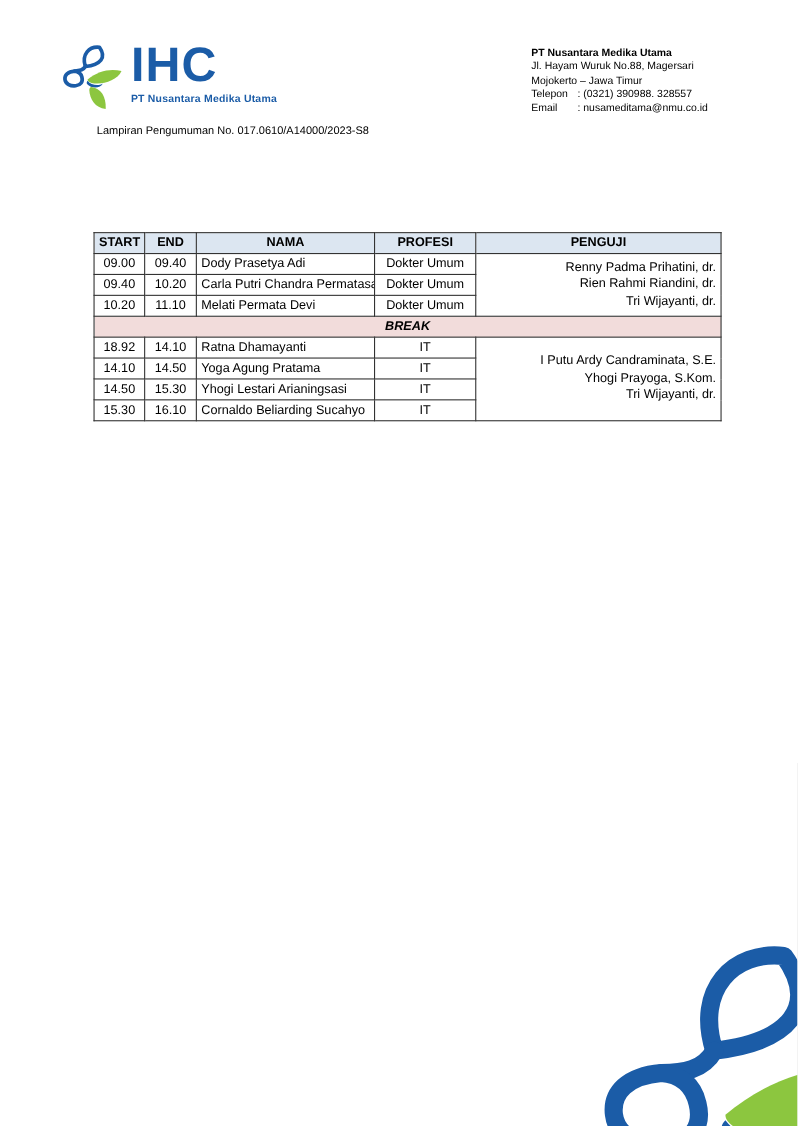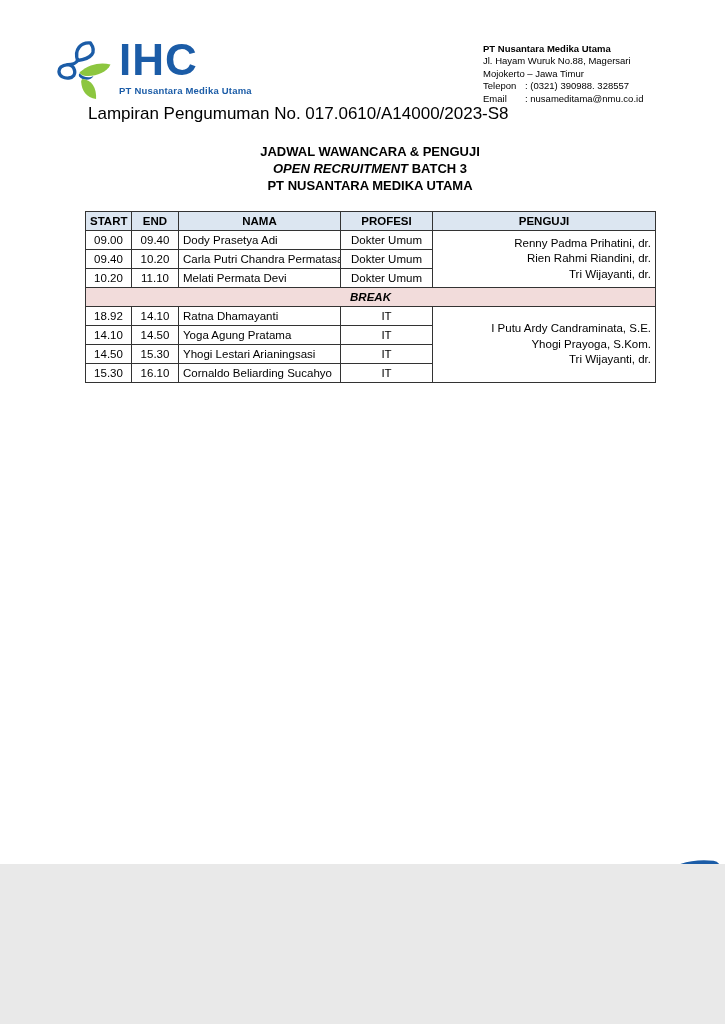--- a/index.html
+++ b/index.html
@@ -1,35 +1,35 @@
 <!DOCTYPE html>
 <html><head>
 <meta charset="utf-8">
 <style>
   * { margin:0; padding:0; box-sizing:border-box; }
   html,body { background:#e9e9e9; }
   body { font-family:"Liberation Sans","DejaVu Sans",sans-serif; color:#000; }
   .page {
-    position:relative; width:725px; height:864px; margin:0 auto;
+    position:relative; width:725px; height:1024px; margin:0 auto;
     background:#ffffff; overflow:hidden;
   }
 
   
   .logo { position:absolute; left:57px; top:36px; display:flex; }
   .logo-mark { width:54px; height:68px; flex:0 0 auto; }
   .logo-text { margin-left:8px; padding-top:2px; }
   .brand-word { font-size:44px; line-height:44px; font-weight:bold; color:#1B5CA7; letter-spacing:1px; }
   .brand-sub { font-size:9.5px; font-weight:bold; color:#1B5CA7; margin-top:3px; letter-spacing:.2px; }
 
   .letterhead { position:absolute; left:483px; top:43px; font-size:9.5px; line-height:12.4px; width:235px; }
   .lh-company { font-weight:bold; }
   .lh-label { display:inline-block; width:42px; }
 
   
-  .lampiran { position:absolute; left:88px; top:104px; font-size:17px; }
+  .lampiran { position:absolute; left:88px; top:114px; font-size:10px; }
 
   .title-block {
     position:absolute; left:85px; top:143px; width:570px;
     text-align:center; font-weight:bold; font-size:13px; line-height:17px;
   }
   .italic { font-style:italic; }
 
   
   table.schedule {
     position:absolute; left:85px; top:211px; width:570px;
@@ -86,25 +86,20 @@
     <div>
       <span class="lh-label">Telepon</span><span>: (0321) 390988. 328557</span>
     </div>
     <div>
       <span class="lh-label">Email</span><span>: nusameditama@nmu.co.id</span>
     </div>
   </div>
 
   <div class="lampiran">Lampiran Pengumuman No. 017.0610/A14000/2023-S8</div>
 
-  <div class="title-block">
-    <div>JADWAL WAWANCARA &amp; PENGUJI</div>
-    <div><span class="italic">OPEN RECRUITMENT</span><span> BATCH 3</span></div>
-    <div>PT NUSANTARA MEDIKA UTAMA</div>
-  </div>
 
   <table class="schedule">
     <colgroup>
       <col style="width:46px">
         <col style="width:47px">
         <col style="width:162px">
       <col style="width:92px">
         <col style="width:223px">
     </colgroup>
     <thead>

